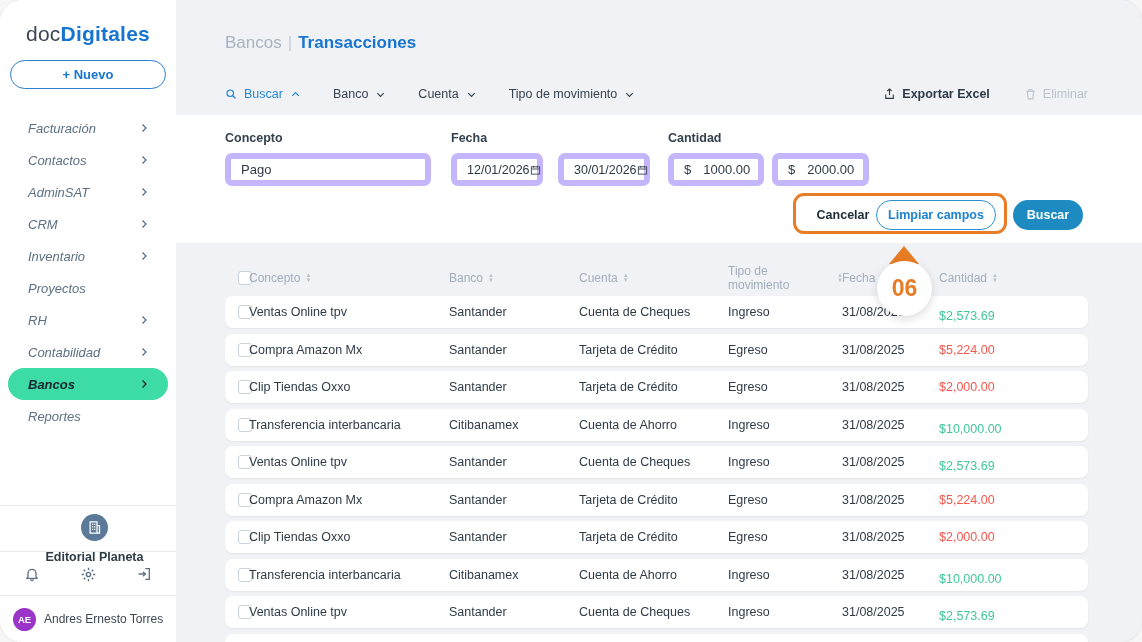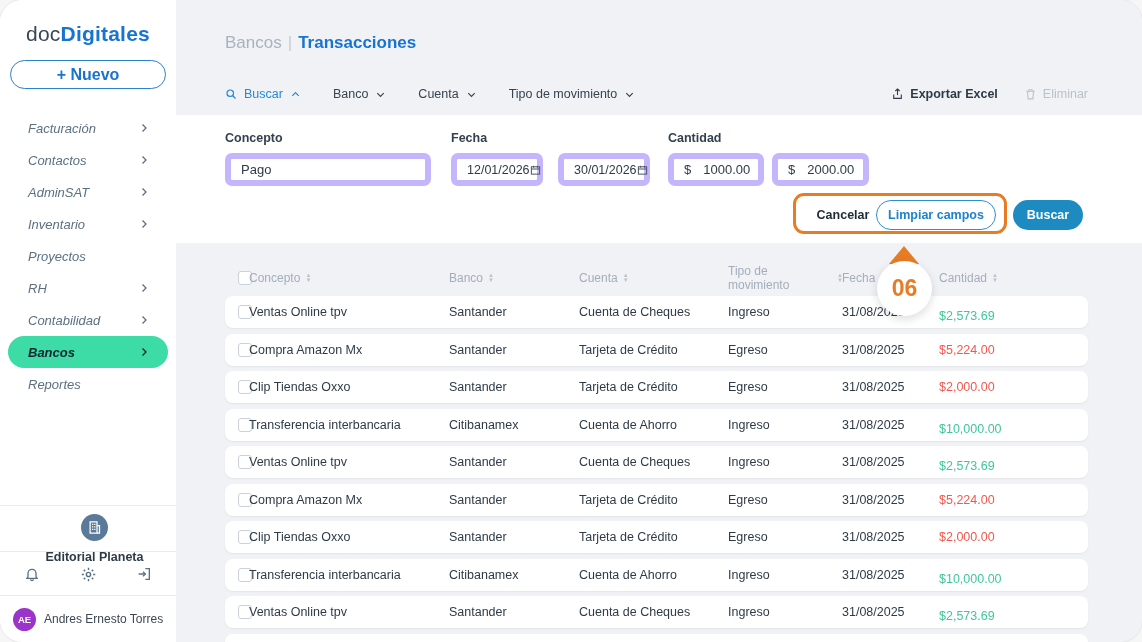--- a/index.html
+++ b/index.html
@@ -4,21 +4,21 @@
 <style>
   * { margin:0; padding:0; box-sizing:border-box; }
   html,body { width:1142px; height:642px; background:#f6f6f6; font-family:"Liberation Sans", sans-serif; }
   .app { position:relative; width:1142px; height:642px; border-radius:22px; overflow:hidden; background:#f0f2f5; box-shadow:0 0 0 1px rgba(0,0,0,.05); }
 
   
   .sidebar { position:absolute; left:0; top:0; width:176px; height:642px; background:#ffffff; z-index:5; }
   .logo { text-align:center; padding-top:22px; font-size:21px; letter-spacing:.2px; }
   .logo .pre { color:#3a4654; font-weight:400; }
   .logo .suf { color:#1774d1; font-weight:700; }
-  .new-btn { display:block; margin:14px auto 0; width:156px; height:29px; border-radius:15px; border:1.4px solid #2d7fd0; background:#fff; color:#1774d1; font-size:16px; font-weight:600; font-family:inherit; cursor:pointer; }
+  .new-btn { display:block; margin:14px auto 0; width:156px; height:29px; border-radius:15px; border:1.4px solid #2d7fd0; background:#fff; color:#1774d1; font-size:13px; font-weight:600; font-family:inherit; cursor:pointer; }
   .nav { position:absolute; top:112px; left:0; width:176px; }
   .nav-item { position:relative; height:32px; margin:0 8px; display:flex; align-items:center; color:#5b7083; font-size:13px; border-radius:16px; cursor:pointer;font-style:italic; }
   .nav-item .lbl { padding-left:20px; }
   .nav-item .chev { position:absolute; right:18px; top:50%; transform:translateY(-50%); display:flex; }
   .nav-item.active { background:#3ddca6; color:#16242f; font-weight:700; }
   .side-div { position:absolute; left:0; width:176px; height:1px; background:#e8ebef; }
   .org-row { position:absolute; left:0; top:514px; width:176px; height:32px; display:flex; align-items:center; gap:9px; padding-left:13px;flex-direction:column; }
   .org-badge { width:27px; height:27px; border-radius:50%; background:#5b7a99; color:#fff; display:flex; align-items:center; justify-content:center; flex:0 0 auto; }
   .org-name { font-size:12.5px; font-weight:700; color:#2e3b47; }
   .tool-row { position:absolute; left:0; top:560px; width:176px; height:28px; display:flex; align-items:center; justify-content:space-between; padding:0 24px; color:#5b7083; }
@@ -30,21 +30,21 @@
   
   .main { position:absolute; left:176px; top:0; width:966px; height:594px; background:#f0f2f5; }
   .breadcrumb { position:absolute; left:49px; top:33px; font-size:17px; }
   .breadcrumb .parent { color:#a8b3c0; font-weight:500; }
   .breadcrumb .sep { color:#c3ccd6; margin:0 6px; font-weight:300; }
   .breadcrumb .title { color:#1774d1; font-weight:700; }
 
   .filter-tabs { position:absolute; left:49px; top:87px; display:flex; align-items:center; gap:32px; }
   .ftab { display:flex; align-items:center; gap:7px; font-size:12.5px; color:#37434f; cursor:pointer; }
   .ftab.active { color:#2688d9; }
-  .top-actions { position:absolute; right:54px; top:87px; display:flex; align-items:flex-end; gap:26px; }
+  .top-actions { position:absolute; right:54px; top:87px; display:flex; align-items:flex-end; gap:34px; }
   .t-act { display:flex; align-items:center; gap:6px; font-size:12.5px; color:#2e3b47; font-weight:600; cursor:pointer; }
   .t-act.disabled { color:#b9c2cc; font-weight:400; cursor:default; }
 
   .filter-panel { position:absolute; left:0; top:115px; width:966px; height:128px; background:#fff; }
   .f-label { position:absolute; font-size:12.5px; font-weight:700; color:#33404e; top:16px; }
   .inp { position:absolute; top:38px; height:33px; background:#fff; border:6px solid #c4b5fd; border-radius:7px; display:flex; align-items:center; font-size:13px; color:#2e3b47; padding:0 10px; }
   .inp .cal { margin-left:auto; color:#4a5663; display:flex; }
   .inp .cur { color:#2e3b47; margin-right:12px; }
   .btn-row-cancel { position:absolute; left:636px; top:85px; width:62px; height:30px; background:none; border:none; font-family:inherit; font-size:12.5px; font-weight:700; color:#1d2b36; cursor:pointer; }
   .btn-clear { position:absolute; left:700px; top:85px; width:120px; height:30px; border-radius:16px; border:1.4px solid #2d8fd0; background:#fff; color:#1d82cf; font-size:12.5px; font-weight:700; font-family:inherit; cursor:pointer; }
@@ -101,20 +101,28 @@
 
   <div class="nav-item">
     <span class="lbl">AdminSAT</span>
     <span class="chev">
       <svg width="12" height="12" viewBox="0 0 24 24" fill="none" stroke="currentColor" stroke-width="2.6">
               <path d="M9 5l7 7-7 7"></path>
             </svg>
     </span>
   </div>
 
+  <div class="nav-item">
+    <span class="lbl">CRM</span>
+    <span class="chev">
+      <svg width="12" height="12" viewBox="0 0 24 24" fill="none" stroke="currentColor" stroke-width="2.6">
+              <path d="M9 5l7 7-7 7"></path>
+            </svg>
+    </span>
+  </div>
 
   <div class="nav-item">
     <span class="lbl">Inventario</span>
     <span class="chev">
       <svg width="12" height="12" viewBox="0 0 24 24" fill="none" stroke="currentColor" stroke-width="2.6">
               <path d="M9 5l7 7-7 7"></path>
             </svg>
     </span>
   </div>
 

